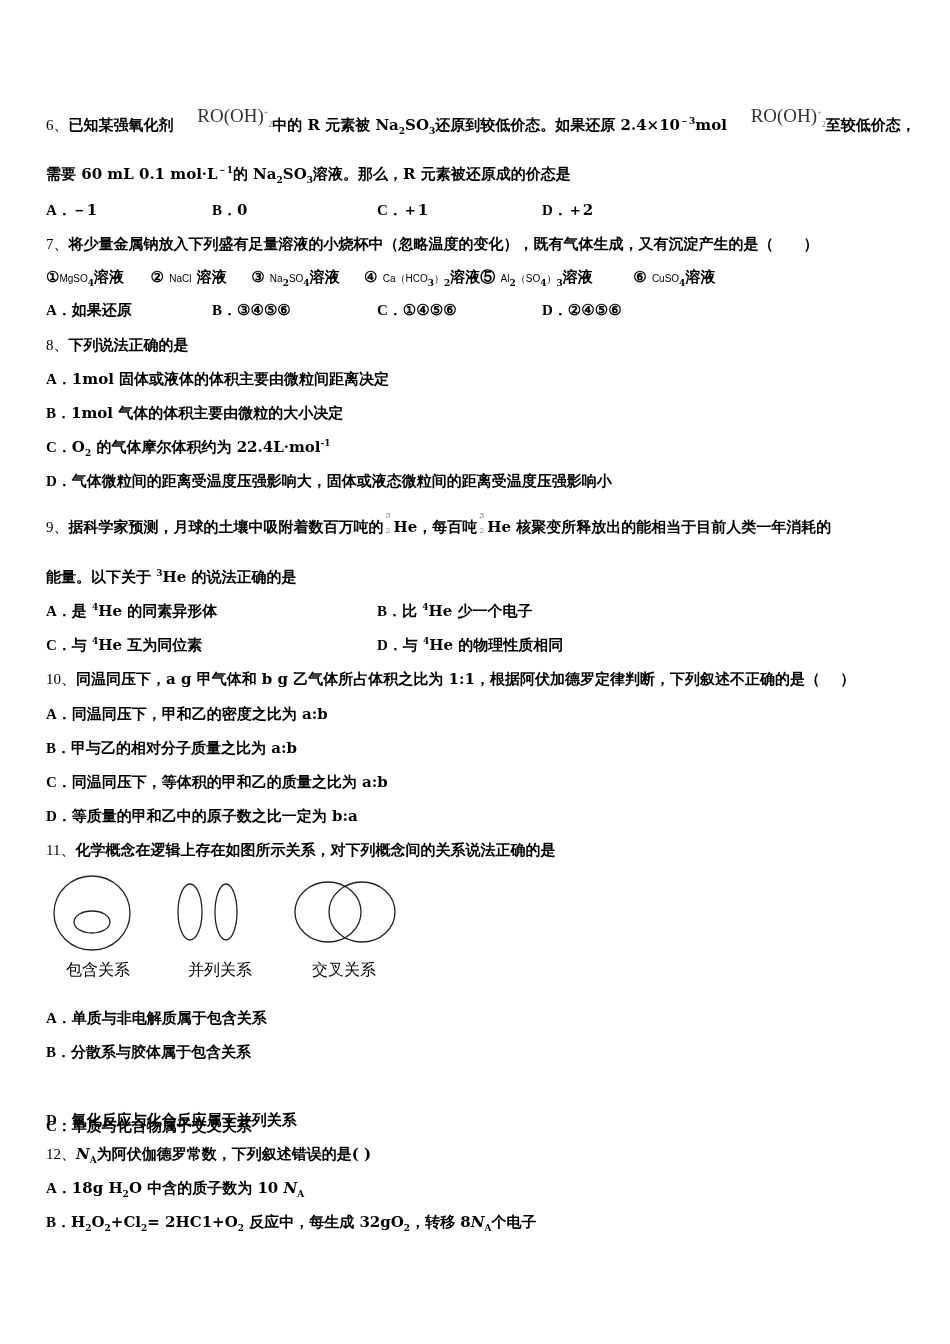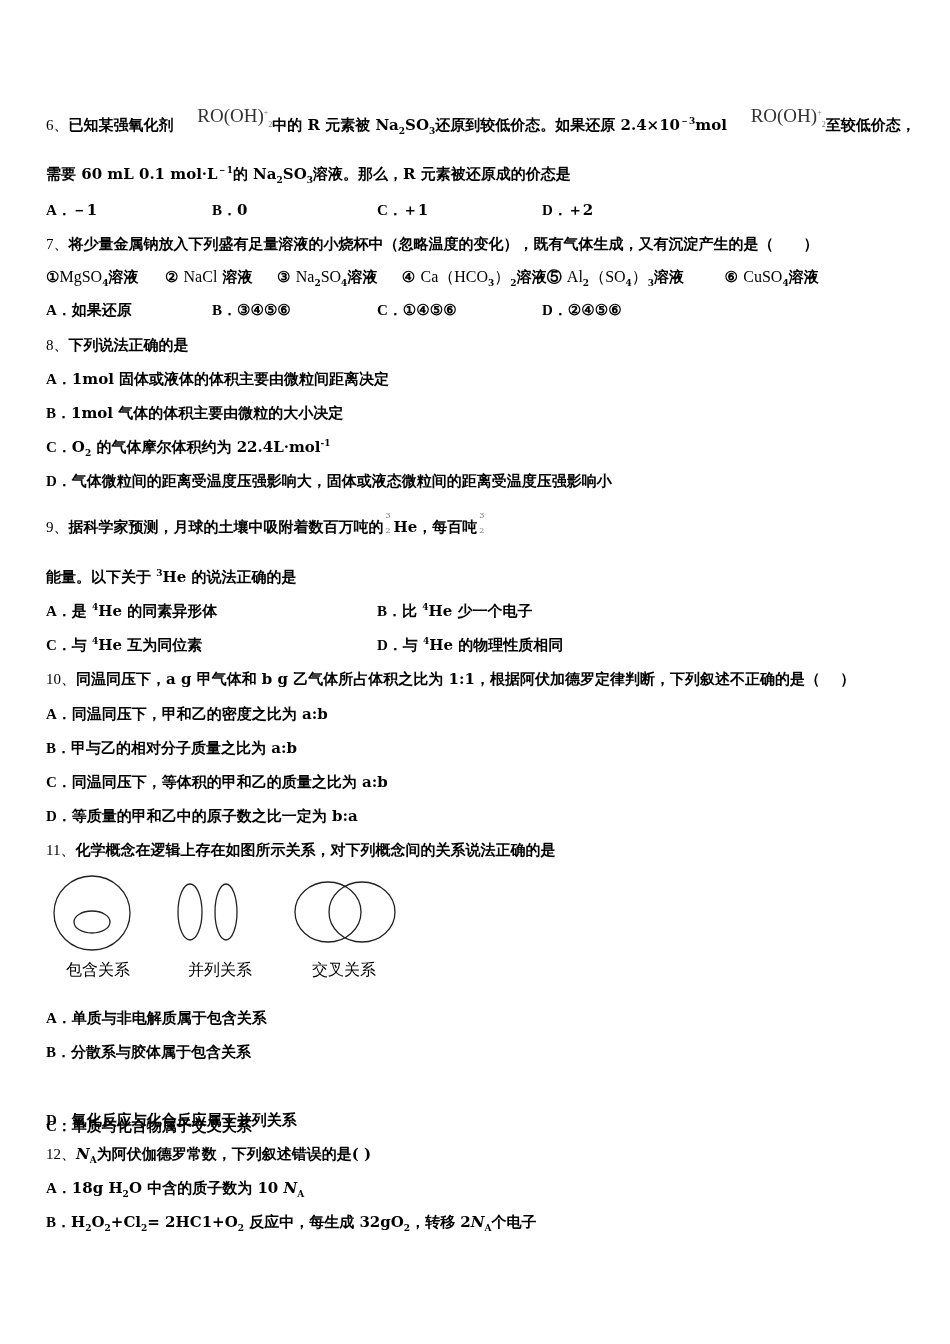--- a/index.html
+++ b/index.html
@@ -2,21 +2,21 @@
 <html><head>
 <meta charset="utf-8">
 <style>
   html, body { margin: 0; padding: 0; background: #ffffff; }
   body { width: 950px; height: 1344px; position: relative; overflow: hidden;
          font-family: "DejaVu Serif", "Liberation Serif", serif; color: #000; }
   .line { position: absolute; left: 46px; font-size: 15px; line-height: 20px; white-space: nowrap; font-weight: bold; }
   .qnum { font-weight: normal; font-family: "Liberation Serif", serif; }
   .opt { position: absolute; font-size: 15px; line-height: 20px; white-space: nowrap; font-weight: bold; }
   .opt .lbl { font-family: "Liberation Serif", serif; font-weight: bold; }
-  .mono { font-family: Liberation Serif, serif; font-weight: normal; font-size: 16px; margin-top: 38px; }
+  .mono { font-family: Liberation Sans, sans-serif; font-weight: normal; font-size: 10px; margin-top: 38px; }
   sub, sup { font-size: 9px; line-height: 0; }
   .formula { font-family: "Liberation Serif", serif; font-weight: normal; font-size: 19px; color: #333; position: relative; top: -8px; margin-left: 19px; }
   .formula sup, .formula sub { color: #777; font-size: 8px; }
   .iso { display: inline-block; position: relative; width: 10px; height: 20px; font-size: 8px; color: #777; font-weight: normal; vertical-align: top; }
   .iso .m { position: absolute; top: -11px; left: 2px; }
   .iso .z { position: absolute; top: 4px; left: 2px; }
   .fig-label { position: absolute; font-family: "DejaVu Sans", sans-serif; font-size: 16px; font-weight: normal; }
   i.it { font-style: italic; }
 </style>
 </head>
@@ -54,21 +54,21 @@
 
 <div class="line" style="top:335px;">
   <span class="qnum">8、</span><span>下列说法正确的是</span>
 </div>
 <div class="opt" style="top:369px; left:46px;"><span class="lbl">A．</span><span>1mol 固体或液体的体积主要由微粒间距离决定</span></div>
 <div class="opt" style="top:403px; left:46px;"><span class="lbl">B．</span><span>1mol 气体的体积主要由微粒的大小决定</span></div>
 <div class="opt" style="top:437px; left:46px;"><span class="lbl">C．</span><span>O</span><sub>2</sub><span> 的气体摩尔体积约为 22.4L·mol</span><sup>-1</sup></div>
 <div class="opt" style="top:471px; left:46px;"><span class="lbl">D．</span><span>气体微粒间的距离受温度压强影响大，固体或液态微粒间的距离受温度压强影响小</span></div>
 
 <div class="line" style="top:517px;">
-  <span class="qnum">9、</span><span>据科学家预测，月球的土壤中吸附着数百万吨的</span><span class="iso"><span class="m">3</span><span class="z">2</span></span><span>He，每百吨</span><span class="iso"><span class="m">3</span><span class="z">2</span></span>
+  <span class="qnum">9、</span><span>据科学家预测，月球的土壤中吸附着数百万吨的</span><span class="iso"><span class="m">3</span><span class="z">2</span></span><span>He，每百吨</span><span class="iso"><span class="m">3</span><span class="z">2</span></span><span>He 核聚变所释放出的能相当于目前人类一年消耗的</span>
 </div>
 <div class="line" style="top:567px;">
   <span>能量。以下关于 </span><sup>3</sup><span>He 的说法正确的是</span>
 </div>
 <div class="opt" style="top:601px; left:46px;"><span class="lbl">A．</span><span>是 </span><sup>4</sup><span>He 的同素异形体</span></div>
 <div class="opt" style="top:601px; left:377px;text-align:right;"><span class="lbl">B．</span><span>比 </span><sup>4</sup><span>He 少一个电子</span></div>
 <div class="opt" style="top:635px; left:46px;"><span class="lbl">C．</span><span>与 </span><sup>4</sup><span>He 互为同位素</span></div>
 <div class="opt" style="top:635px; left:377px;"><span class="lbl">D．</span><span>与 </span><sup>4</sup><span>He 的物理性质相同</span></div>
 
 <div class="line" style="top:669px;">
@@ -97,13 +97,13 @@
 <div class="fig-label" style="left:312px; top:960px;">交叉关系</div>
 <div class="opt" style="top:1008px; left:46px;"><span class="lbl">A．</span><span>单质与非电解质属于包含关系</span></div>
 <div class="opt" style="top:1042px; left:46px;"><span class="lbl">B．</span><span>分散系与胶体属于包含关系</span></div>
 <div class="opt" style="top:1116px; left:46px;"><span class="lbl">C．</span><span>单质与化合物属于交叉关系</span></div>
 <div class="opt" style="top:1110px; left:46px;"><span class="lbl">D．</span><span>氧化反应与化合反应属于并列关系</span></div>
 
 <div class="line" style="top:1144px;">
   <span class="qnum">12、</span><i class="it">N</i><sub>A</sub><span>为阿伏伽德罗常数，下列叙述错误的是( )</span>
 </div>
 <div class="opt" style="top:1178px; left:46px;"><span class="lbl">A．</span><span>18g H</span><sub>2</sub><span>O 中含的质子数为 10 </span><i class="it">N</i><sub>A</sub></div>
-<div class="opt" style="top:1212px; left:46px;"><span class="lbl">B．</span><span>H</span><sub>2</sub><span>O</span><sub>2</sub><span>+Cl</span><sub>2</sub><span>= 2HC1+O</span><sub>2</sub><span> 反应中，每生成 32gO</span><sub>2</sub><span>，转移 2</span><i class="it">N</i><sub>A</sub><span>个电子</span></div>
+<div class="opt" style="top:1212px; left:46px;"><span class="lbl">B．</span><span>H</span><sub>2</sub><span>O</span><sub>2</sub><span>+Cl</span><sub>2</sub><span>= 2HC1+O</span><sub>2</sub><span> 反应中，每生成 32gO</span><sub>2</sub><span>，转移 8</span><i class="it">N</i><sub>A</sub><span>个电子</span></div>
 
 </body></html>

